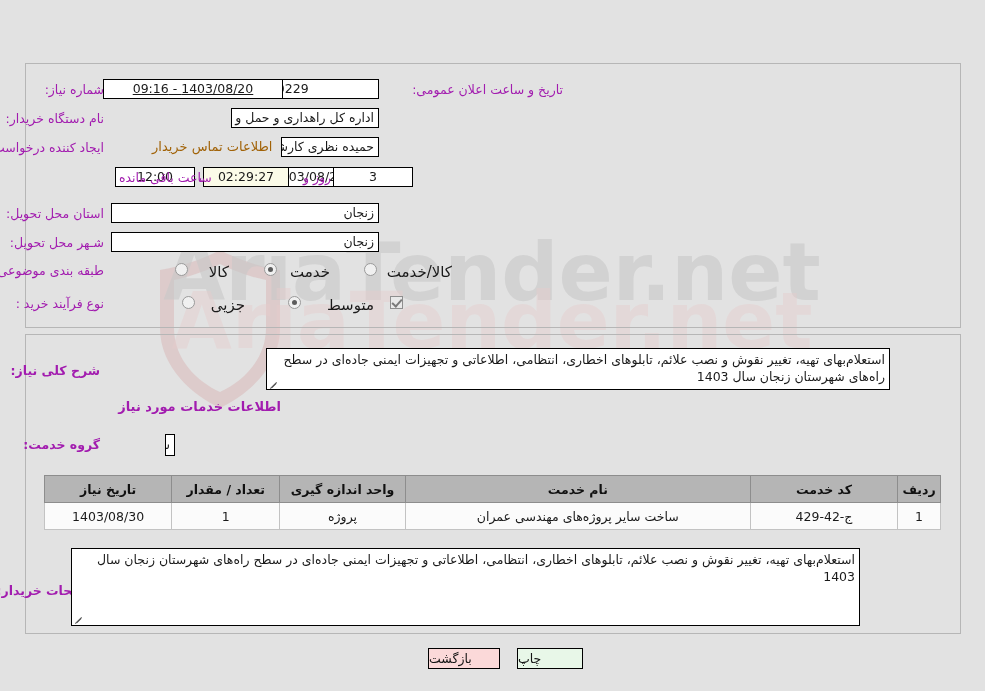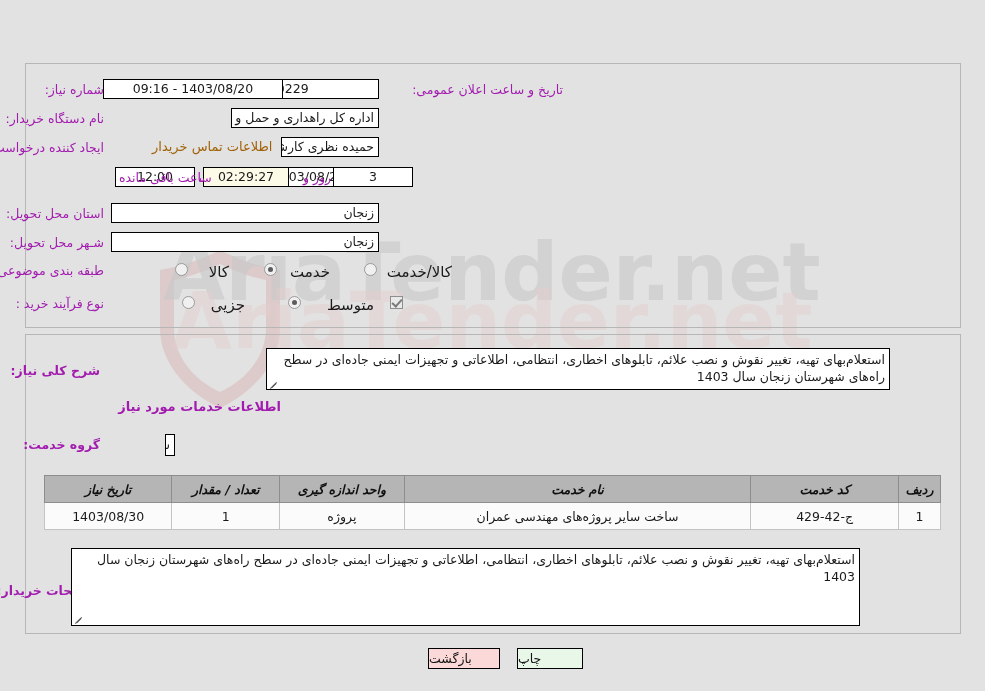--- a/index.html
+++ b/index.html
@@ -188,21 +188,20 @@
     background: #ffffff;
   }
   #items-table th {
     background: #b5b5b5;
     border: 1px solid #8d8d8d;
     font-weight: bold;
     height: 26px;
     color: #101010;
     text-align: center;
     padding: 0 4px;
-    font-style: italic;
   }
   #items-table td {
     background: #fbfbfb;
     border: 1px solid #c3c3c3;
     height: 26px;
     text-align: center;
     padding: 0 4px;
     color: #1a1a1a;
   }
 
@@ -240,21 +239,21 @@
 
 <div class="page">
 
 
   <div class="panel" id="panel-top"></div>
 
   <div class="lbl" style="right:881px; top:82px;">شماره نیاز:</div>
   <div class="fld" style="right:606px; top:79px; width:268px;">1103003273000229</div>
 
   <div class="lbl" style="right:422px; top:82px;">تاریخ و ساعت اعلان عمومی:</div>
-  <div class="fld" style="right:702px; top:79px; width:180px; left:103px;">1403/08/20 - 09:16</div>
+  <div class="fld" style="right:702px; top:79px; width:180px; left:103px;text-decoration:underline;">1403/08/20 - 09:16</div>
 
   <div class="lbl" style="right:881px; top:111px;">نام دستگاه خریدار:</div>
   <div class="fld rt" style="right:606px; top:108px; left:231px;">اداره کل راهداری و حمل و نقل جاده ای استان زنجان</div>
 
   <div class="lbl" style="right:881px; top:140px;">ایجاد کننده درخواست:</div>
   <div class="fld rt" style="right:606px; top:137px; left:281px;">حمیده نظری کارشناس اداره کل راهداری و حمل و نقل جاده ای استان زنجان</div>
   <div class="linklike" style="left:152px; top:139px;">اطلاعات تماس خریدار</div>
 
   <div class="fld" style="right:606px; top:167px; width:140px;">1403/08/23</div>
   <div class="lbl" style="right:752px; top:170px;">ساعت</div>

